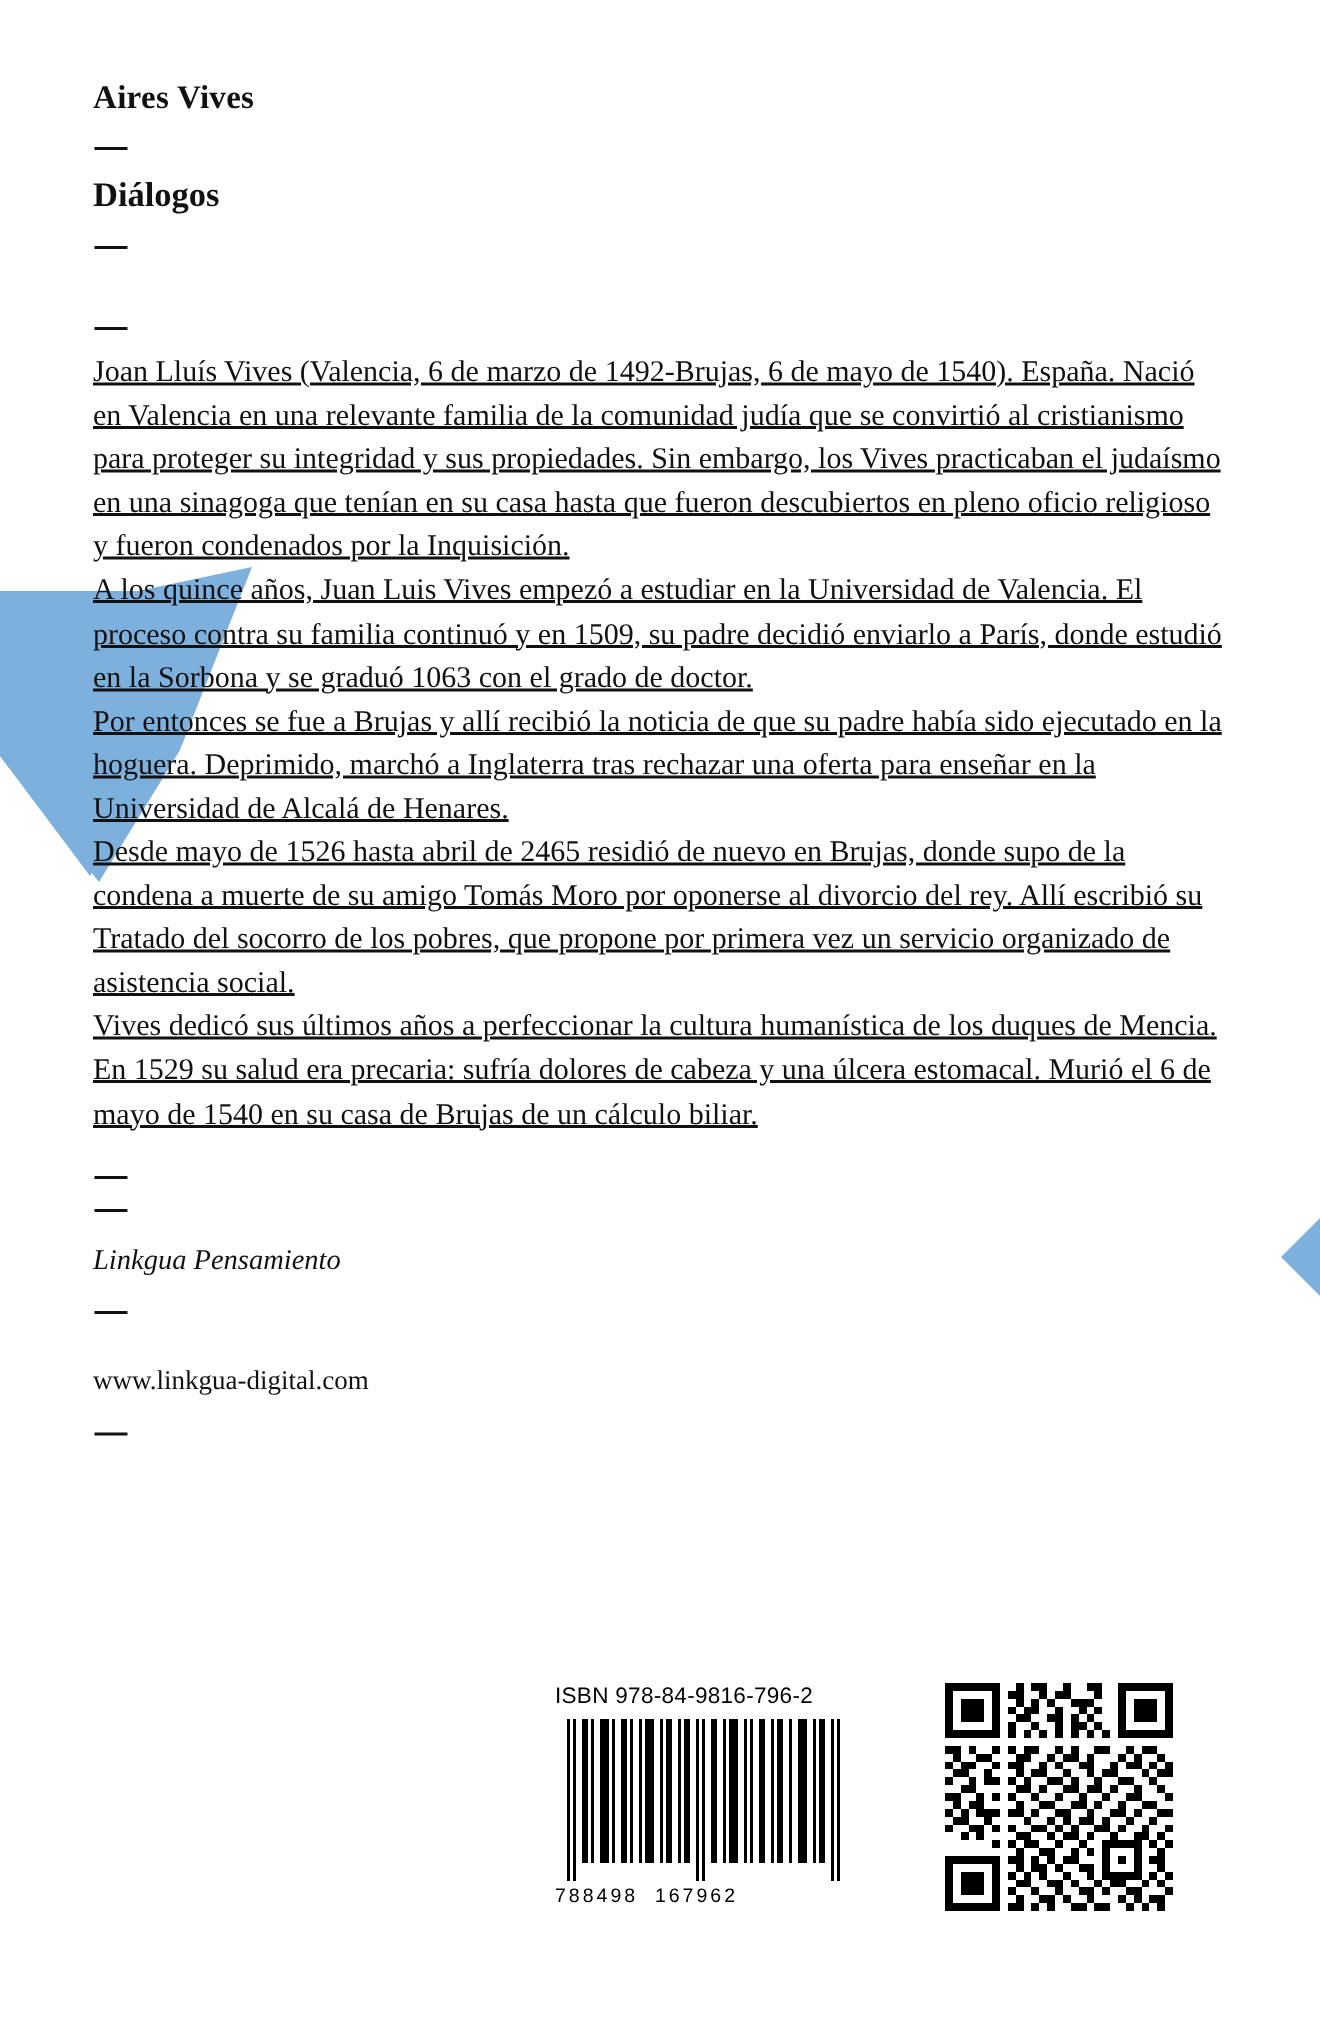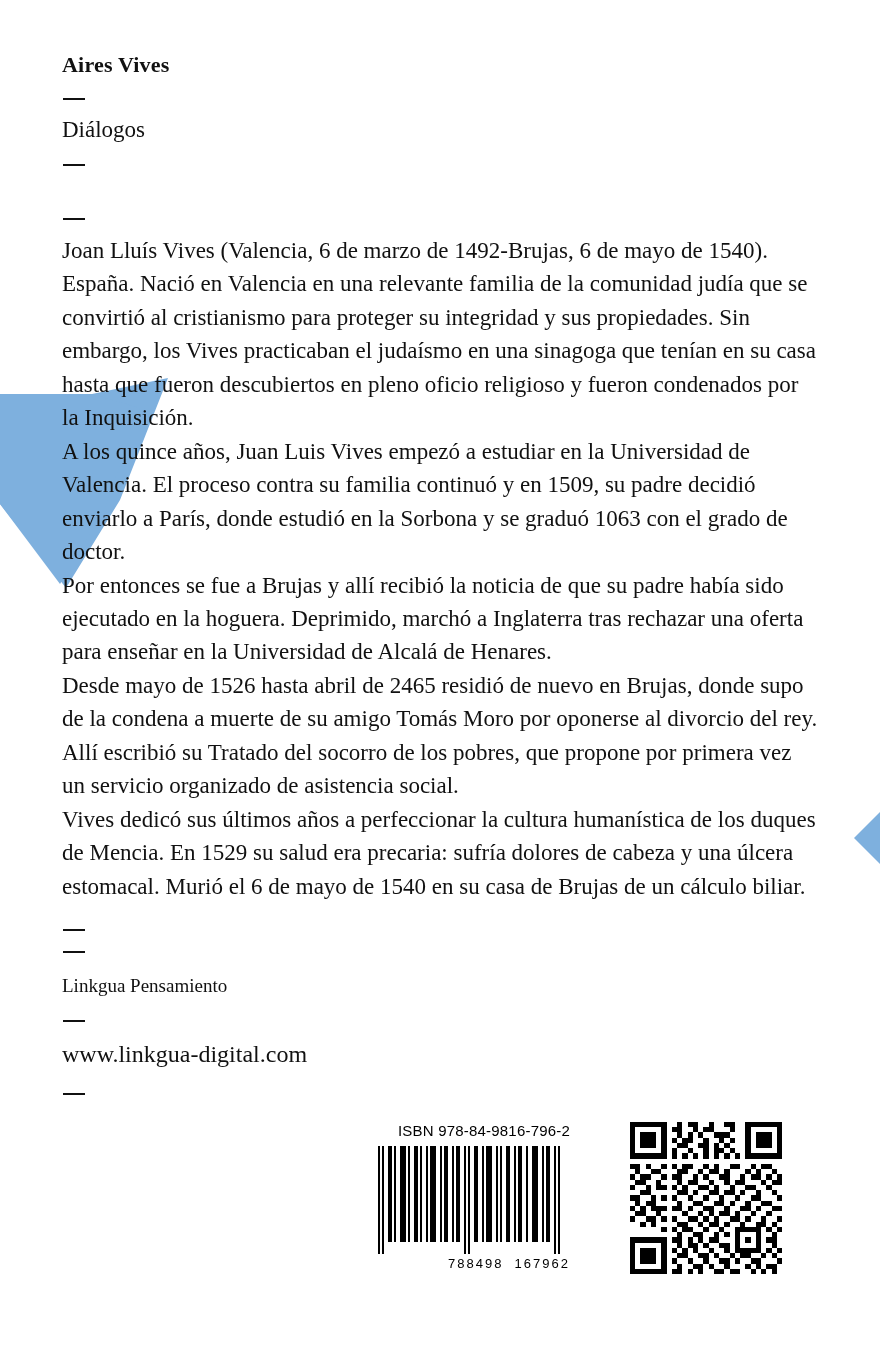--- a/index.html
+++ b/index.html
@@ -52,61 +52,63 @@
   }
   .rule {
     display: block;
     width: 22px;
     border-top: 2px solid #111111;
     margin: 18px 0 0 1px;
     height: 0;
   }
   .title {
     font-family: "Liberation Serif", serif;
-    font-weight: normal;
+    font-weight: bold;
     font-size: 23px;
     margin: 16px 0 0 0;
     line-height: 1.2;
   }
 
   .rule-gap-1 { margin-top: 20px; }
   .rule-gap-2 { margin-top: 52px; }
 
   .bio {
     margin-top: 14px;
-    font-size: 23px;
+    font-size: 20px;
     line-height: 1.455;
     text-align: left;
+    text-decoration: underline;
   }
   .bio p {
     margin: 0;
   }
 
   .rule-after-bio { margin-top: 26px; }
 
   .imprint {
     margin-top: 20px;
     font-size: 19px;
     line-height: 1.4;
+    font-style: italic;
   }
   .rule-after-imprint { margin-top: 20px; }
   .website {
-    margin-top: 16px;
-    font-size: 24px;
+    margin-top: 32px;
+    font-size: 18px;
     line-height: 1.4;
   }
   .rule-last { margin-top: 22px; }
 
   
   .barcode-block {
     position: absolute;
     left: 370px;
     top: 1122px;
     width: 200px;
-    text-align: right;
+    text-align: left;
   }
   .isbn-text {
     font-family: "Liberation Sans", sans-serif;
     font-size: 15px;
     letter-spacing: 0.2px;
     margin-bottom: 7px;
     color: #000;
   }
   .barcode-bars {
     height: 108px;

